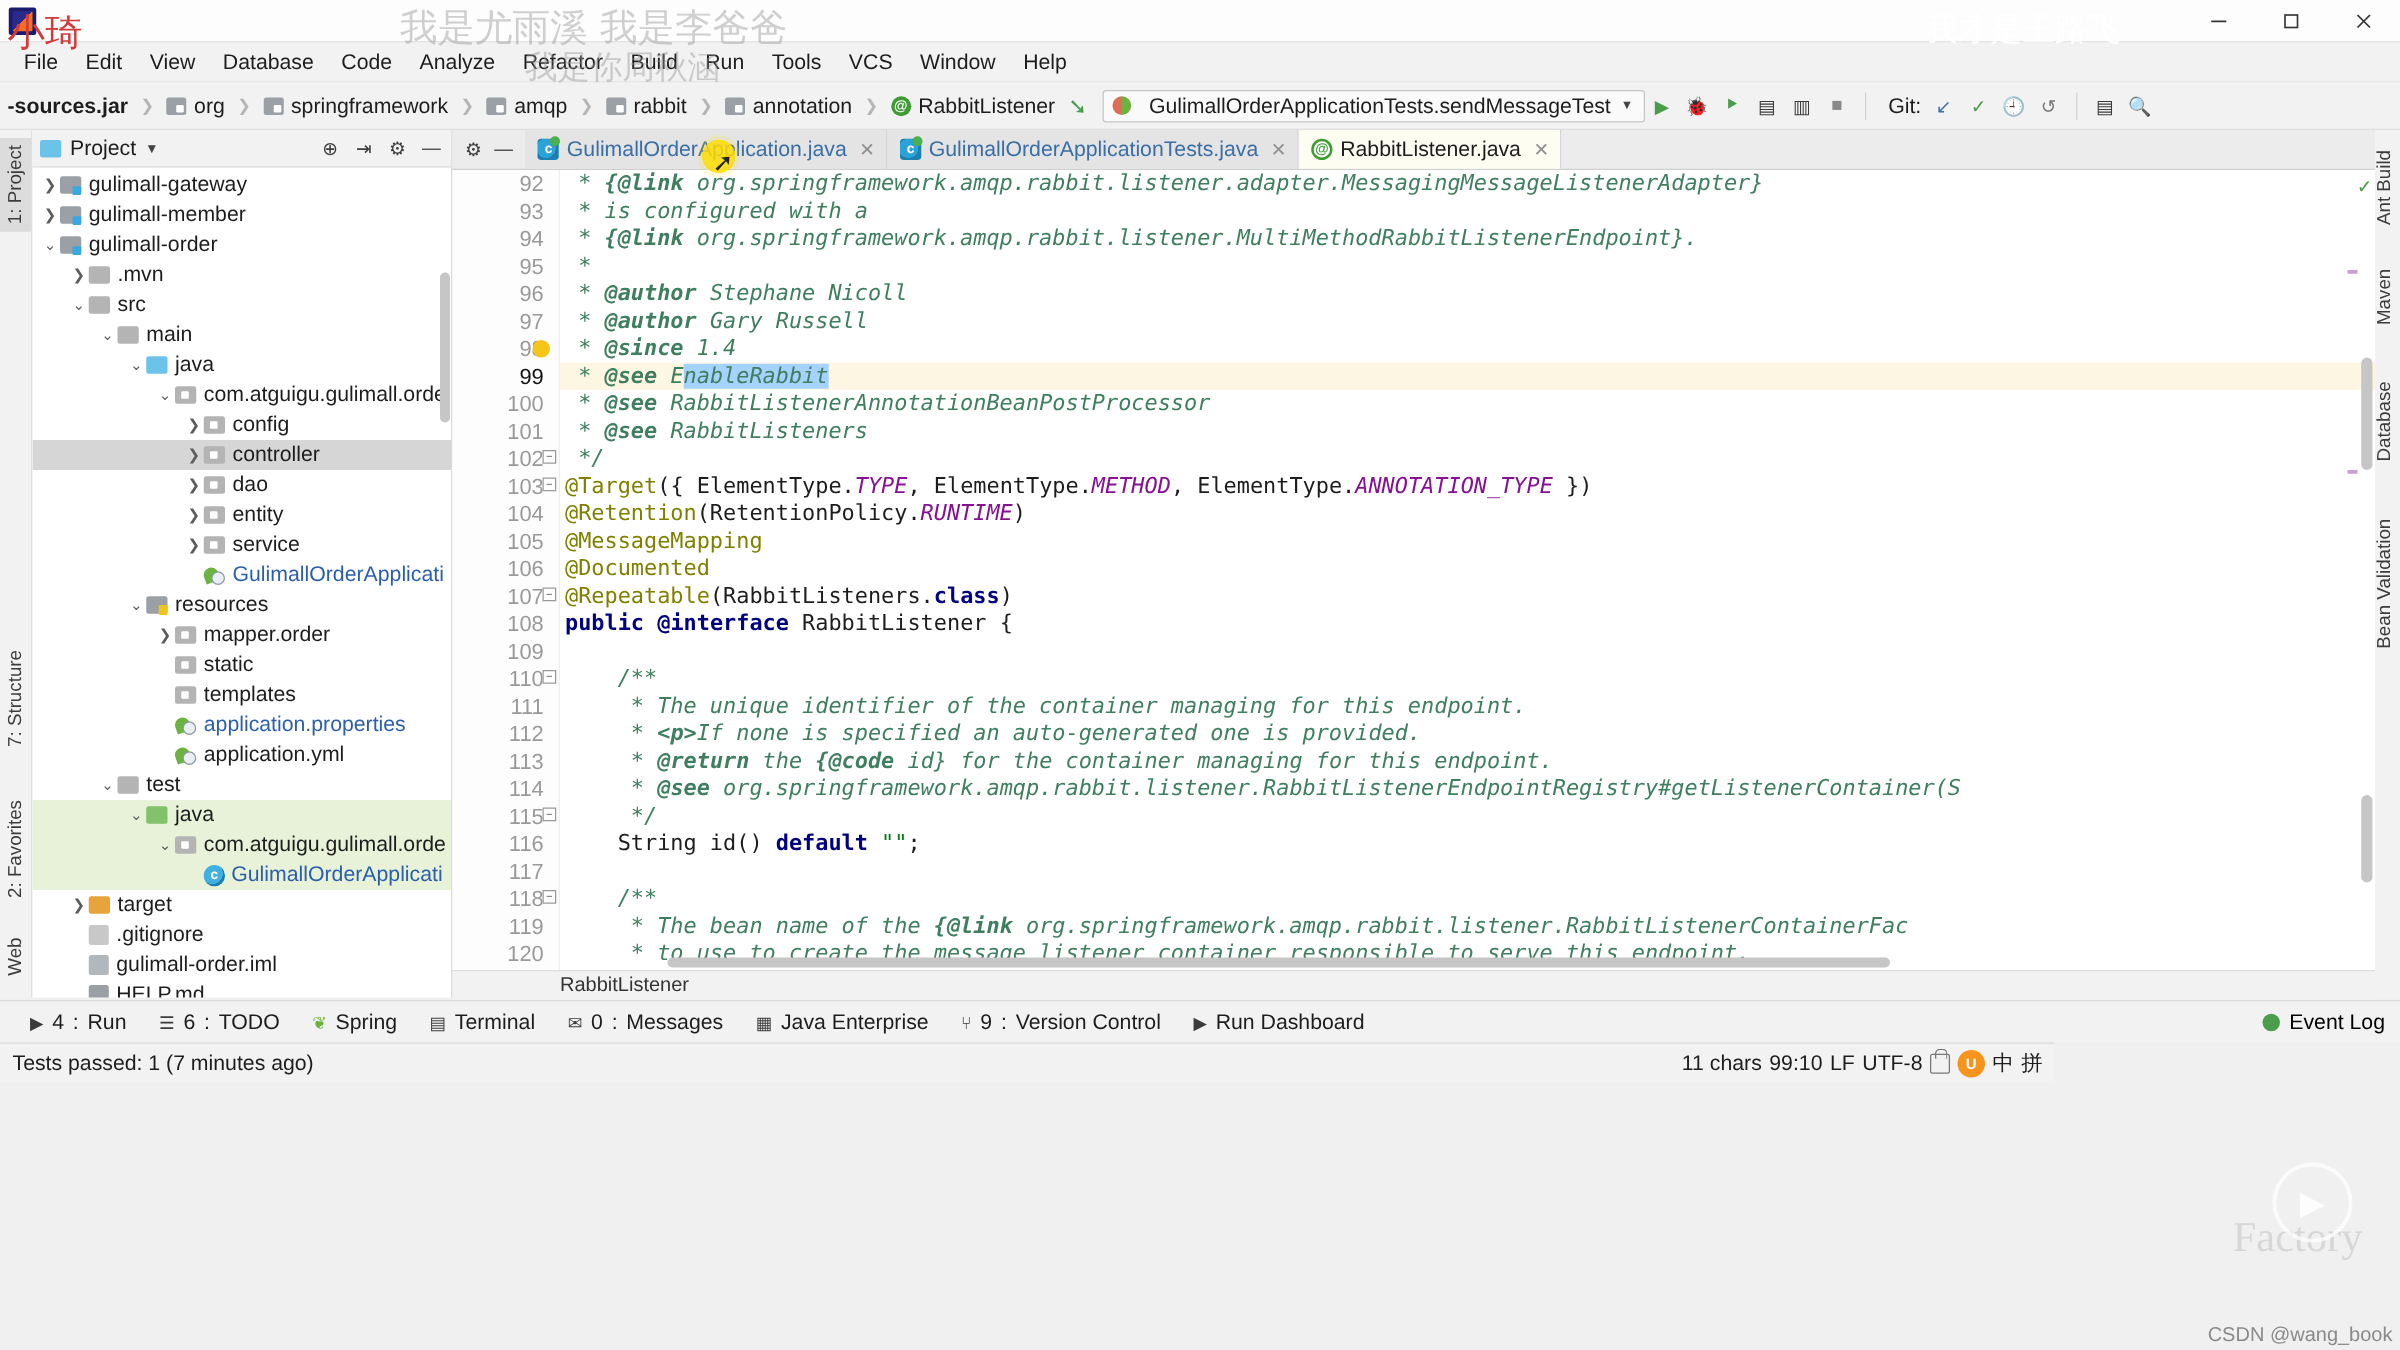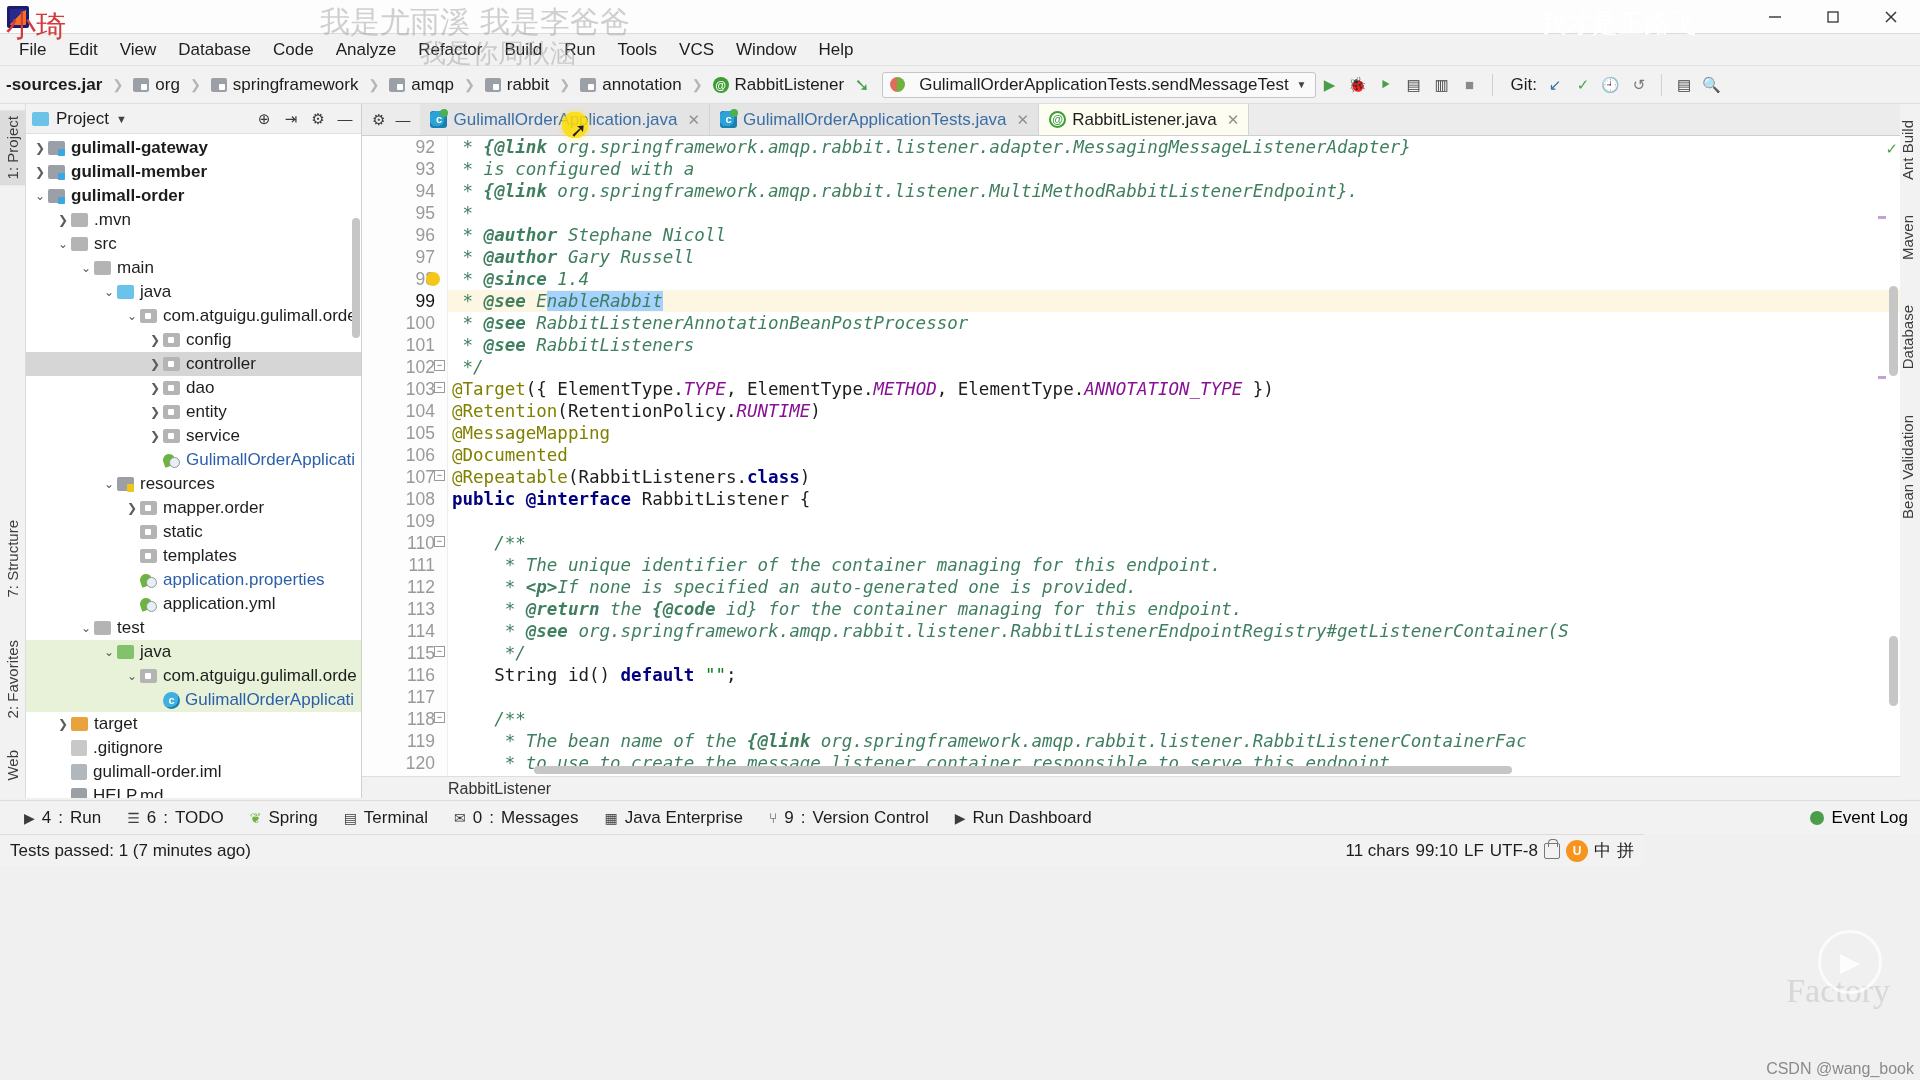--- a/index.html
+++ b/index.html
@@ -153,21 +153,21 @@
   .i-spring::before{content:"";position:absolute;left:0;top:1px;width:12px;height:12px;border-radius:50% 50% 50% 0;background:#6db33f;transform:rotate(-20deg);}
   .i-spring::after{content:"";position:absolute;right:0;bottom:0;width:9px;height:9px;border-radius:50%;background:#e8eef1;border:1.5px solid #8a9aa5;}
   .i-class {
     width:17px;height:17px;flex:none;margin-right:5px;border-radius:50%;
     background: radial-gradient(circle at 40% 40%, #3fb0e0 0 58%, #1b7fb0 59% 100%);
     color:#fff;font-size:11px;font-weight:bold;text-align:center;line-height:17px;
   }
   .i-md { width:16px;height:16px;flex:none;margin-right:6px;background:#9aa0a6;border-radius:2px;}
   .i-git { width:16px;height:16px;flex:none;margin-right:6px;background:#c8c8c8;border-radius:2px;}
   .i-iml { width:16px;height:16px;flex:none;margin-right:6px;background:#b0b7bd;border-radius:2px;}
-  .tlabel.bold { font-weight: bold; }
+  .tlabel.bold { font-weight: normal; }
   .tlabel.blue { color:#2c5faa; }
   .proj-scroll {
     position:absolute; right:0; top:0; width:10px; height:694px; background:transparent;
   }
   .proj-scroll .thumb { position:absolute; top:84px; right:1px; width:8px; height:120px; background:#c6c6c6; border-radius:4px;}
 
   
   .editor {
     position: absolute; left: 362px; top: 136px; width: 1538px; height: 640px;
     background: #ffffff; overflow: hidden;

